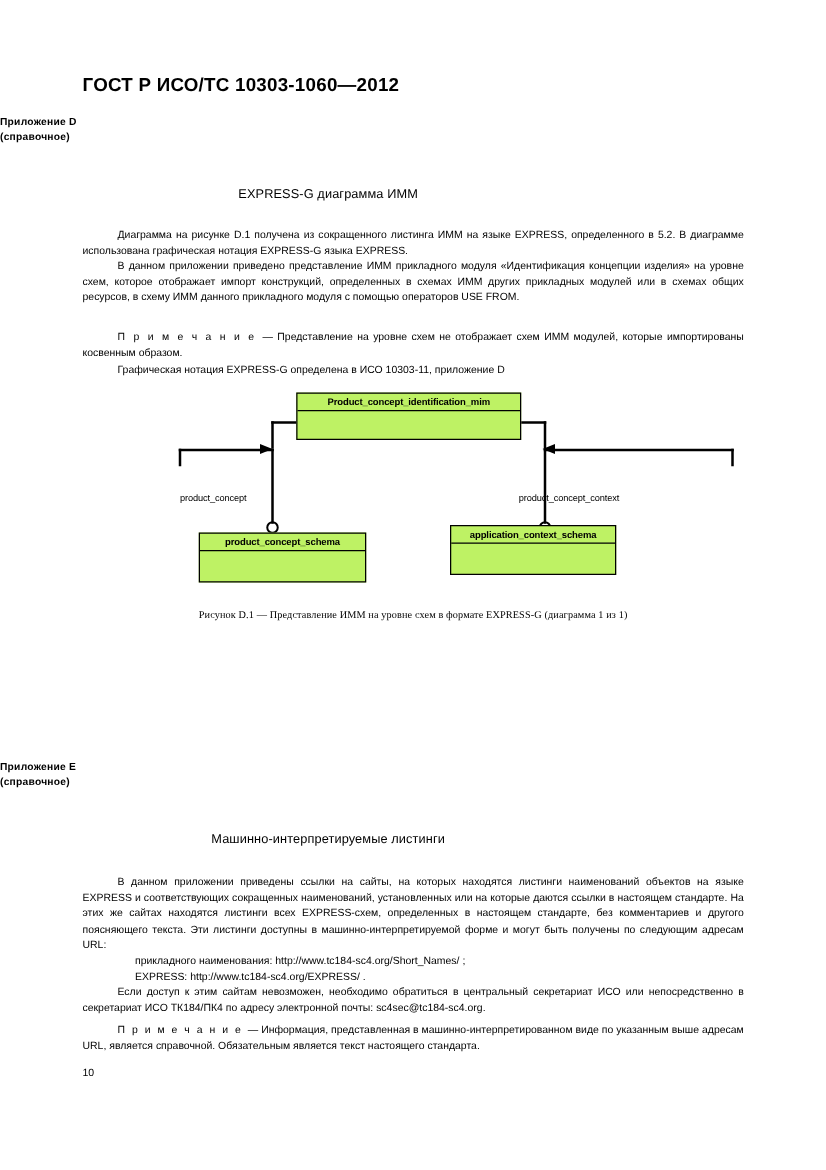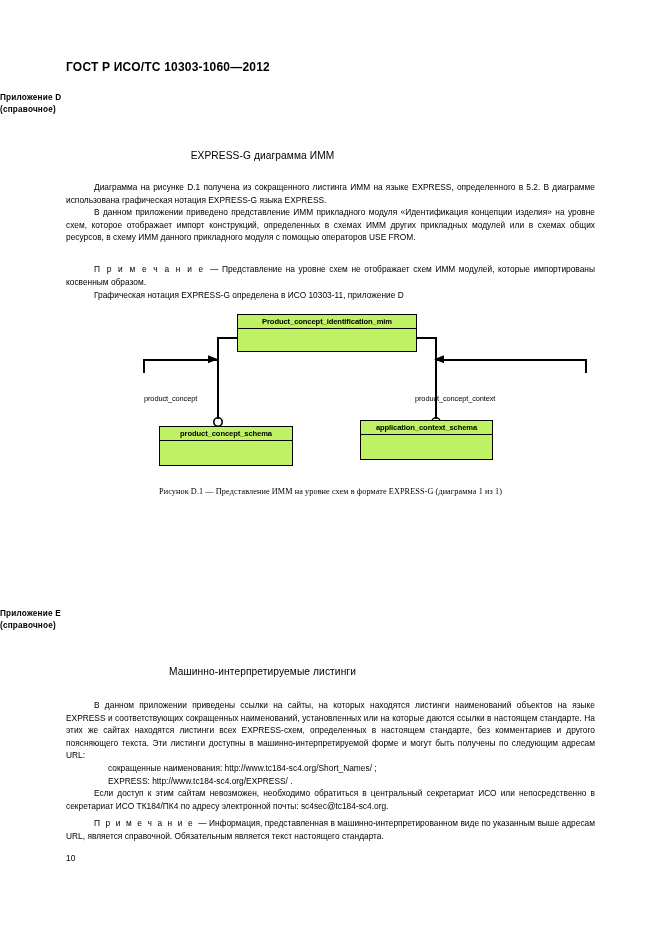--- a/index.html
+++ b/index.html
@@ -18,21 +18,21 @@
   .page {
     position: absolute;
     left: 0; top: 0;
     width: 661px;
     height: 936px;
   }
   .doc-header {
     position: absolute;
     left: 66px;
     top: 60px;
-    font-size: 12px;
+    font-size: 15px;
     font-weight: bold;
     letter-spacing: 0.2px;
   }
   .annex-label {
     position: absolute;
     width: 661px;
     text-align: left;
     font-size: 8.2px;
     font-weight: bold;
     line-height: 12px;
@@ -222,21 +222,21 @@
     <span class="line2">(справочное)</span>
   </div>
 
   <div class="section-title" style="top:666px;">Машинно-интерпретируемые листинги</div>
 
   <div class="body-block" style="top:699px;">
     <p>В данном приложении приведены ссылки на сайты, на которых находятся листинги наименований объектов на языке EXPRESS и соответствующих сокращенных наименований, установленных или на которые даются ссылки в настоящем стандарте. На этих же сайтах находятся листинги всех EXPRESS-схем, определенных в настоящем стандарте, без комментариев и другого поясняющего текста. Эти листинги доступны в машинно-интерпретируемой форме и могут быть получены по следующим адресам URL:</p>
   </div>
 
   <div class="body-block" style="top:762px;">
-    <p class="url-line">сокращенные наименования: http://www.tc184-sc4.org/Short_Names/ ;</p>
+    <p class="url-line">прикладного наименования: http://www.tc184-sc4.org/Short_Names/ ;</p>
     <p class="url-line">EXPRESS: http://www.tc184-sc4.org/EXPRESS/ .</p>
     <p>Если доступ к этим сайтам невозможен, необходимо обратиться в центральный секретариат ИСО или непосредственно в секретариат ИСО ТК184/ПК4 по адресу электронной почты: sc4sec@tc184-sc4.org.</p>
   </div>
 
   <div class="body-block" style="top:817px;">
     <p><span class="sp-note">П р и м е ч а н и е </span><span>— Информация, представленная в машинно-интерпретированном виде по указанным выше адресам URL, является справочной. Обязательным является текст настоящего стандарта.</span></p>
   </div>
 
   <div class="page-number">10</div>
 

